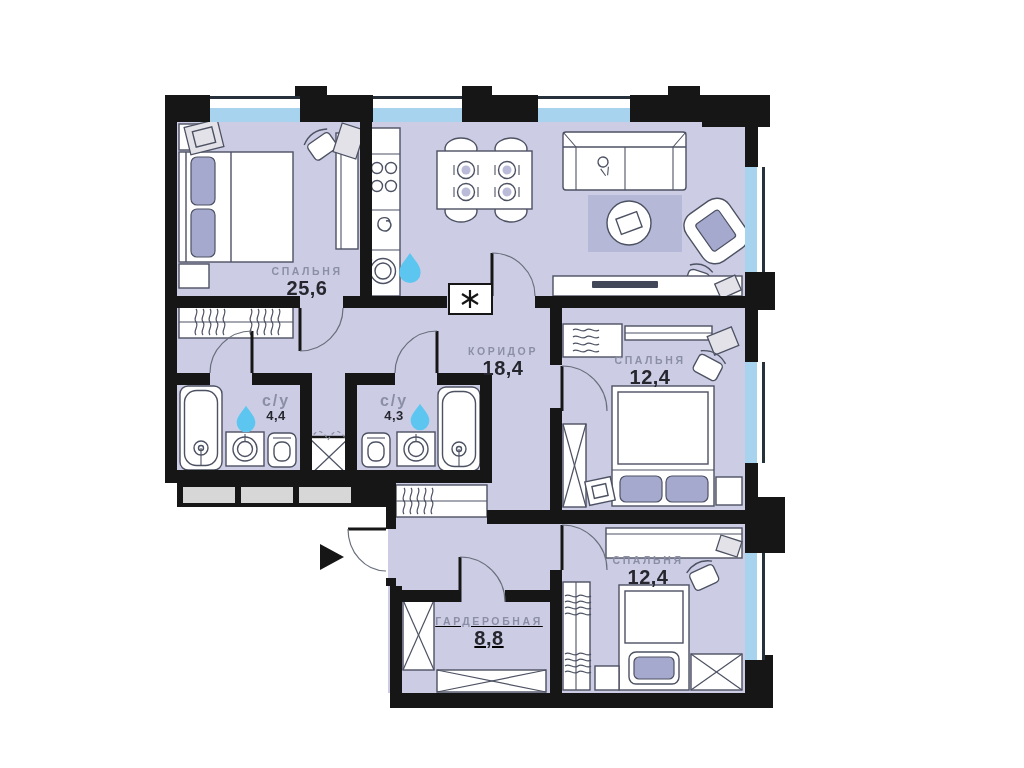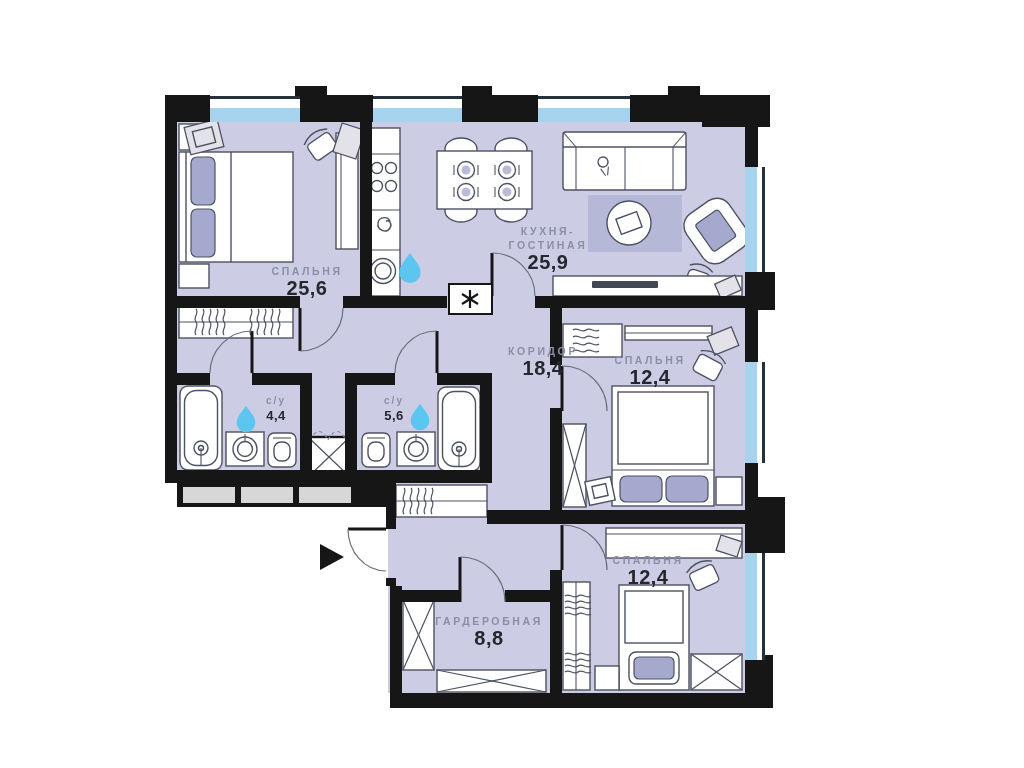--- a/index.html
+++ b/index.html
@@ -27,21 +27,21 @@
   .drop{fill:#5cc6f1;stroke:none;}
   .ast {stroke:#161616;stroke-width:2.2;fill:none;}
   .tv  {fill:#434859;stroke:none;}
   
   .rlabel{position:absolute;transform:translateX(-50%);text-align:center;white-space:nowrap;
           pointer-events:none;}
   .rname{display:block;font-size:10.5px;line-height:14px;letter-spacing:2.6px;
          color:#8b8fa6;font-weight:700;}
   .rarea{display:block;font-size:20px;line-height:21px;color:#26262e;font-weight:600;
          letter-spacing:0.5px;}
-  .small .rname{font-size:10px;letter-spacing:2px;line-height:13px;text-align:center;}
+  .small .rname{font-size:16px;letter-spacing:2px;line-height:13px;text-align:center;}
   .small .rarea{font-size:13px;line-height:18px;}
 </style>
 </head>
 <body>
 
 <div id="canvas">
 
 <svg id="plan-svg" viewBox="0 0 1024 768" xmlns="http://www.w3.org/2000/svg">
   <defs>
     <path id="sq" d="M0,0 C3.5,4 -3.5,9 0,13 C3.5,17 -3.5,22 0,26" fill="none" stroke="#4d5263" stroke-width="1.2"></path>
@@ -429,42 +429,37 @@
   <use href="#dropP" transform="translate(410,268) scale(1.25)"></use>
   <use href="#dropP" transform="translate(246,419) scale(1.1)"></use>
   <use href="#dropP" transform="translate(420,417) scale(1.1)"></use>
   <polygon points="320,544 344,557 320,570" fill="#161616"></polygon>
 </svg>
 
 <div class="rlabel" style="left:307px;top:264px;">
   <span class="rname">СПАЛЬНЯ</span>
   <span class="rarea">25,6</span>
 </div>
-<div class="rlabel" style="left:548px;top:224px;">
-  <span class="rname">КУХНЯ-</span>
-  <span class="rname">ГОСТИНАЯ</span>
-  <span class="rarea">25,9</span>
-</div>
-<div class="rlabel" style="left:503px;top:344px;margin-left:40px;">
+<div class="rlabel" style="left:503px;top:344px;">
   <span class="rname">КОРИДОР</span>
   <span class="rarea">18,4</span>
 </div>
 <div class="rlabel" style="left:650px;top:353px;">
   <span class="rname">СПАЛЬНЯ</span>
   <span class="rarea">12,4</span>
 </div>
 <div class="rlabel small" style="left:276px;top:394px;">
   <span class="rname">с/у</span>
   <span class="rarea">4,4</span>
 </div>
 <div class="rlabel small" style="left:394px;top:394px;">
   <span class="rname">с/у</span>
-  <span class="rarea">5,6</span>
-</div>
-<div class="rlabel" style="left:489px;top:614px;">
+  <span class="rarea">4,3</span>
+</div>
+<div class="rlabel" style="left:489px;top:614px;text-decoration:underline;">
   <span class="rname">ГАРДЕРОБНАЯ</span>
   <span class="rarea">8,8</span>
 </div>
 <div class="rlabel" style="left:648px;top:553px;">
   <span class="rname">СПАЛЬНЯ</span>
   <span class="rarea">12,4</span>
 </div>
 
 </div>
 

